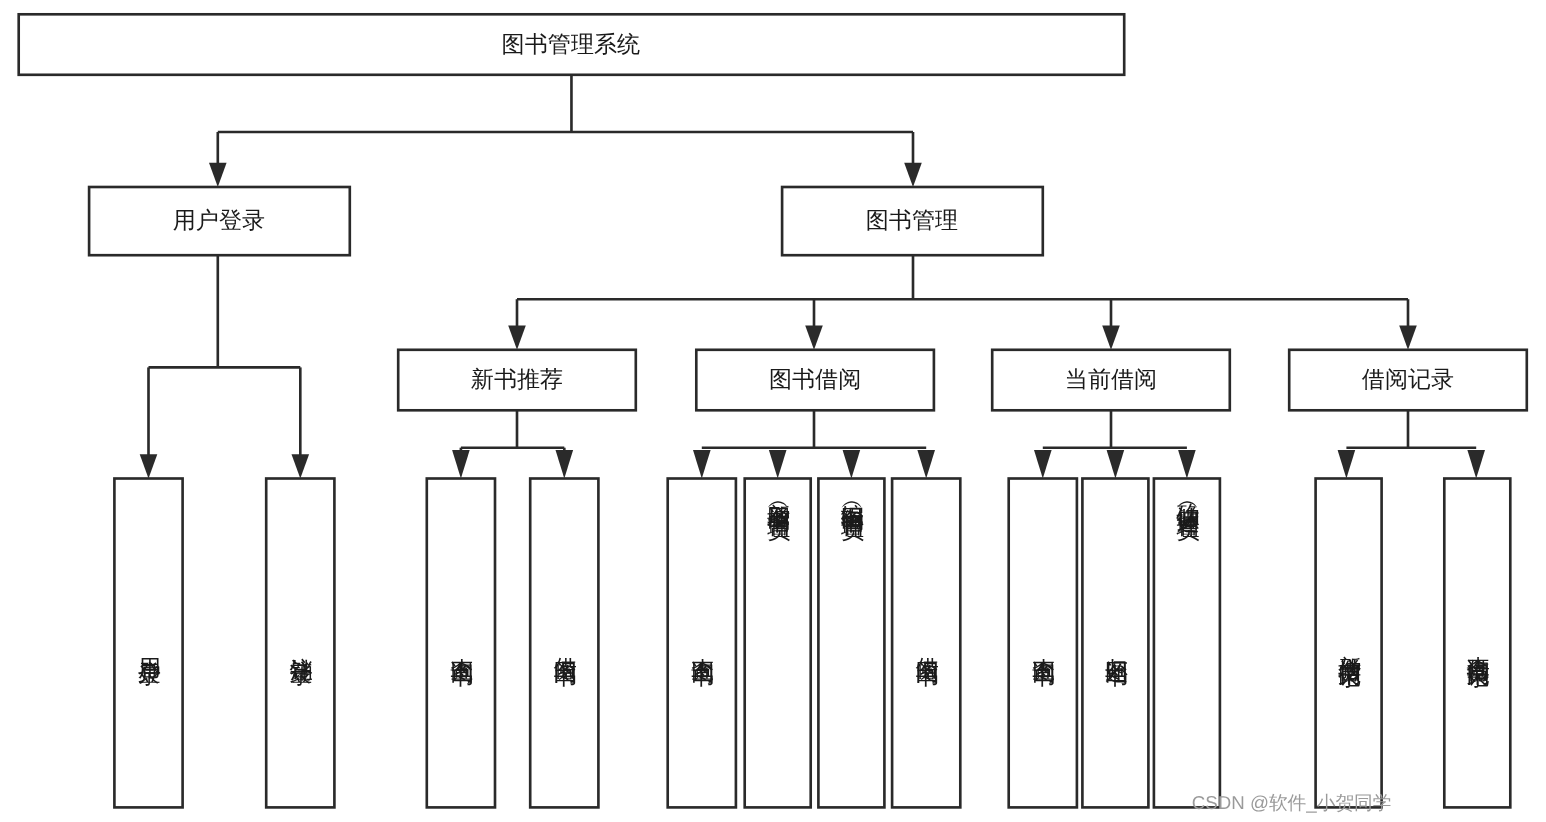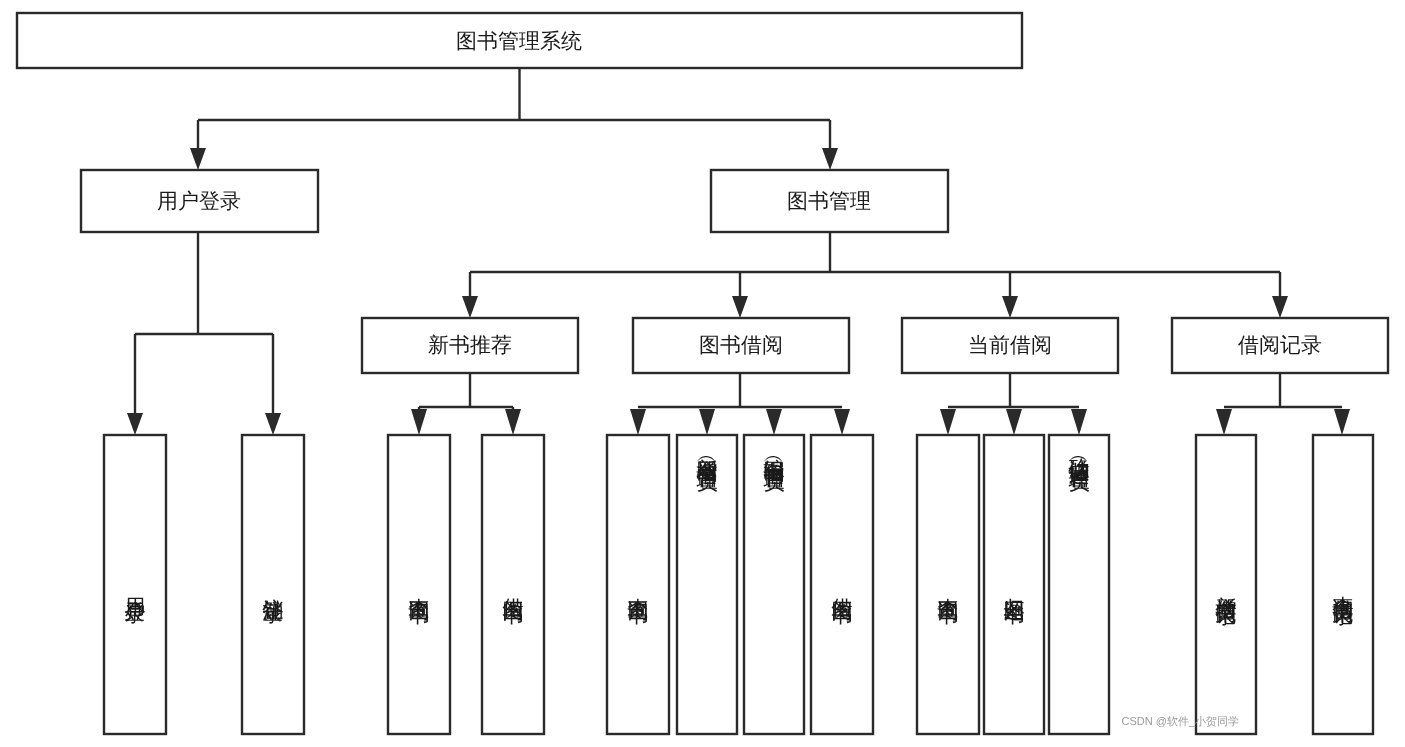--- a/index.html
+++ b/index.html
@@ -11,20 +11,21 @@
     width: 1405px;
     height: 747px;
     font-family: "Liberation Sans", "DejaVu Sans", sans-serif;
     position: relative;
     overflow: hidden;
   }
   #diagram-root {
     position: relative;
     width: 1247px;
     height: 747px;
+    padding-left: 26px;
   }
   svg.diagram-svg {
     position: absolute;
     top: 0;
     left: 0;
     width: 1405px;
     height: 747px;
   }
   .node-box {
     fill: #ffffff;
@@ -63,23 +64,23 @@
     text-orientation: upright;
     letter-spacing: 2px;
     white-space: nowrap;
     font-family: "Liberation Sans", "DejaVu Sans", sans-serif;
     font-size: 21px;
     color: #1a1a1a;
   }
   .watermark {
     position: absolute;
     right: 8px;
-    bottom: 18px;
-    font-family: "Liberation Sans", "DejaVu Sans", sans-serif;
-    font-size: 11px;
+    bottom: 6px;
+    font-family: "Liberation Sans", "DejaVu Sans", sans-serif;
+    font-size: 17px;
     color: #9a9a9a;
     white-space: nowrap;
     pointer-events: none;
   }
 </style>
 </head>
 <body>
 
 <div id="diagram-root">
 

